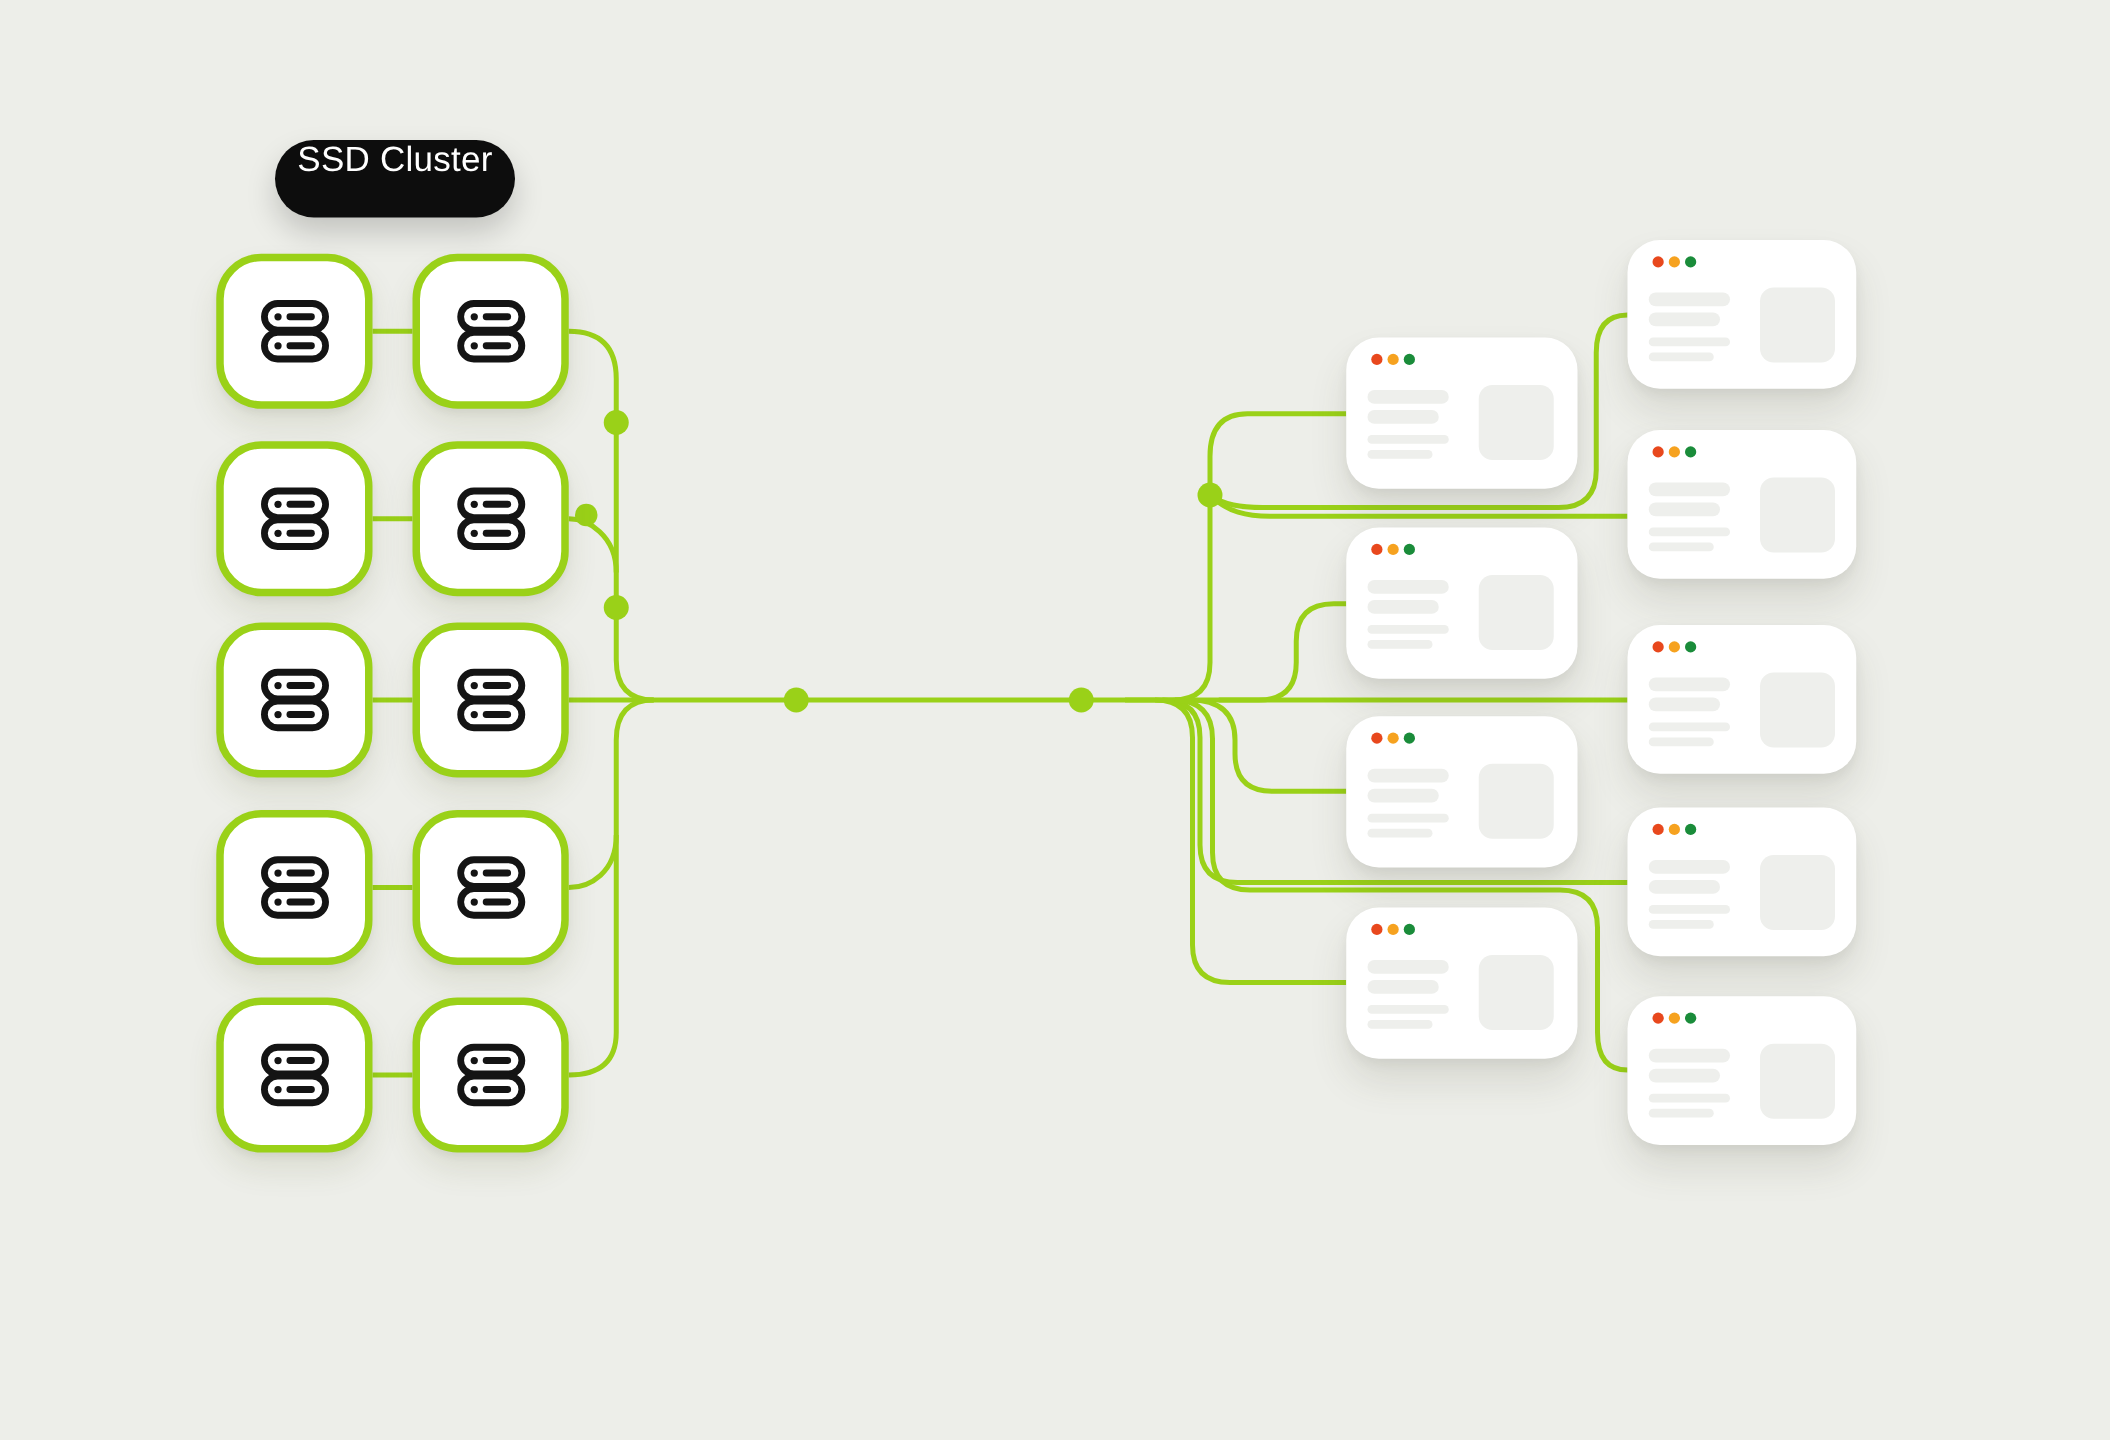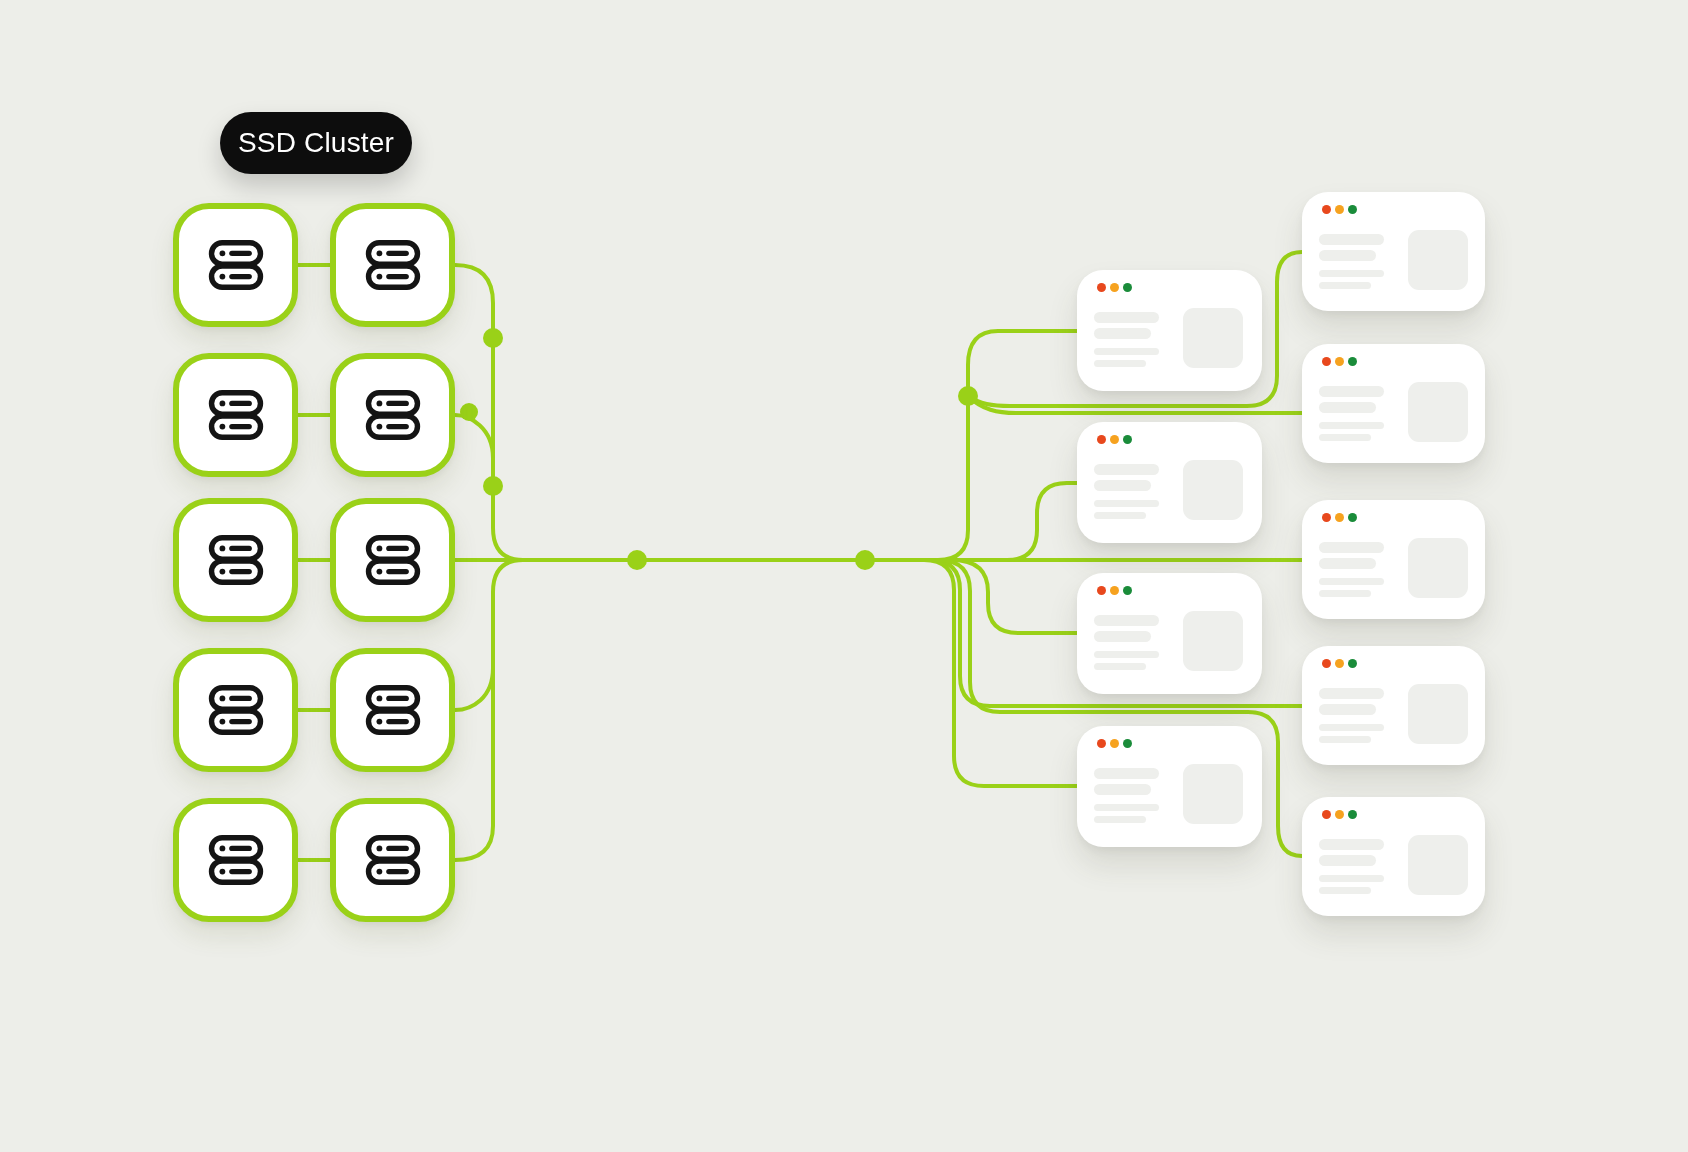--- a/index.html
+++ b/index.html
@@ -22,21 +22,21 @@
 
   
   svg.edges{position:absolute;left:0;top:0;width:1688px;height:1152px}
   svg.edges path{fill:none;stroke:var(--line-green);stroke-width:4px}
   svg.edges circle{fill:var(--line-green)}
 
   
   .pill{
     position:absolute;left:220px;top:112px;width:192px;height:62px;
     background:var(--pill-bg);border-radius:31px;
-    display:flex;align-items:center;justify-content:center;
+    display:flex;align-items:flex-start;justify-content:center;
     box-shadow:0 12px 24px rgba(0,0,0,.18);
   }
   .pill span{color:var(--pill-text);font-size:28px;font-weight:500;letter-spacing:.2px}
 
   
   .node{
     position:absolute;width:125px;height:124px;background:#fff;
     border:6px solid var(--node-border);border-radius:36px;
     display:flex;align-items:center;justify-content:center;
     box-shadow:0 14px 24px rgba(90,100,40,.12), 0 3px 6px rgba(0,0,0,.05);

